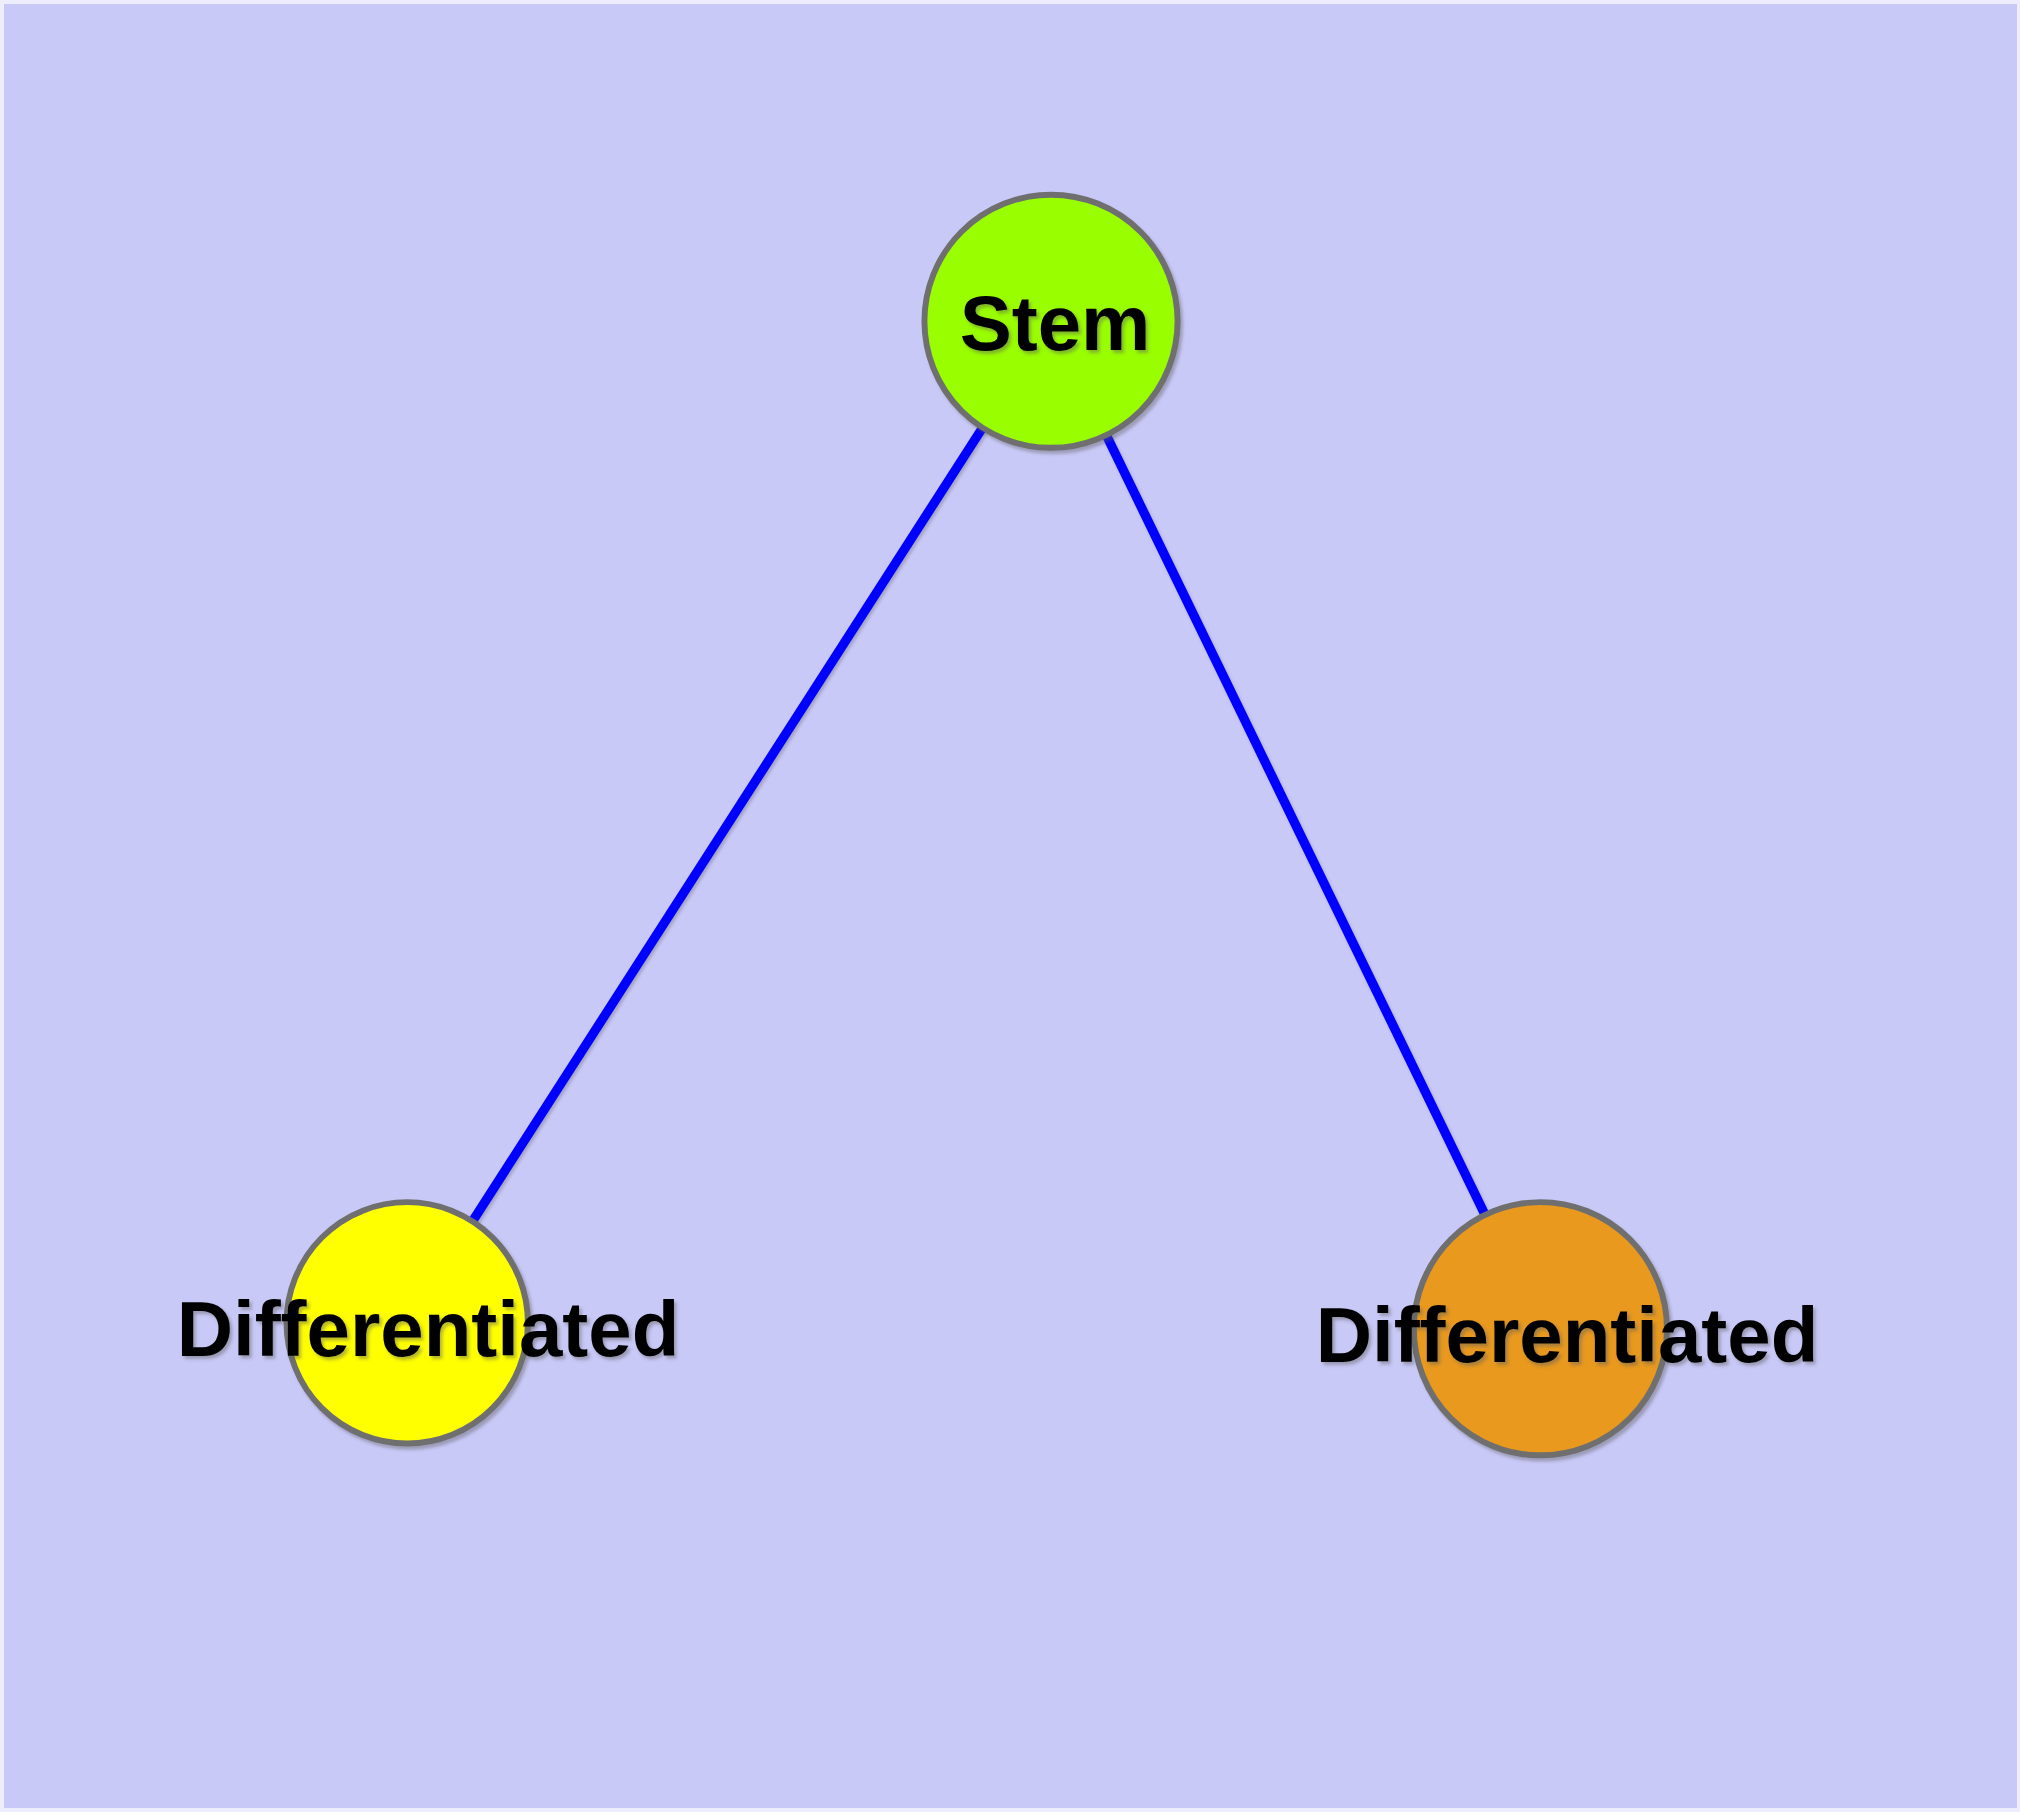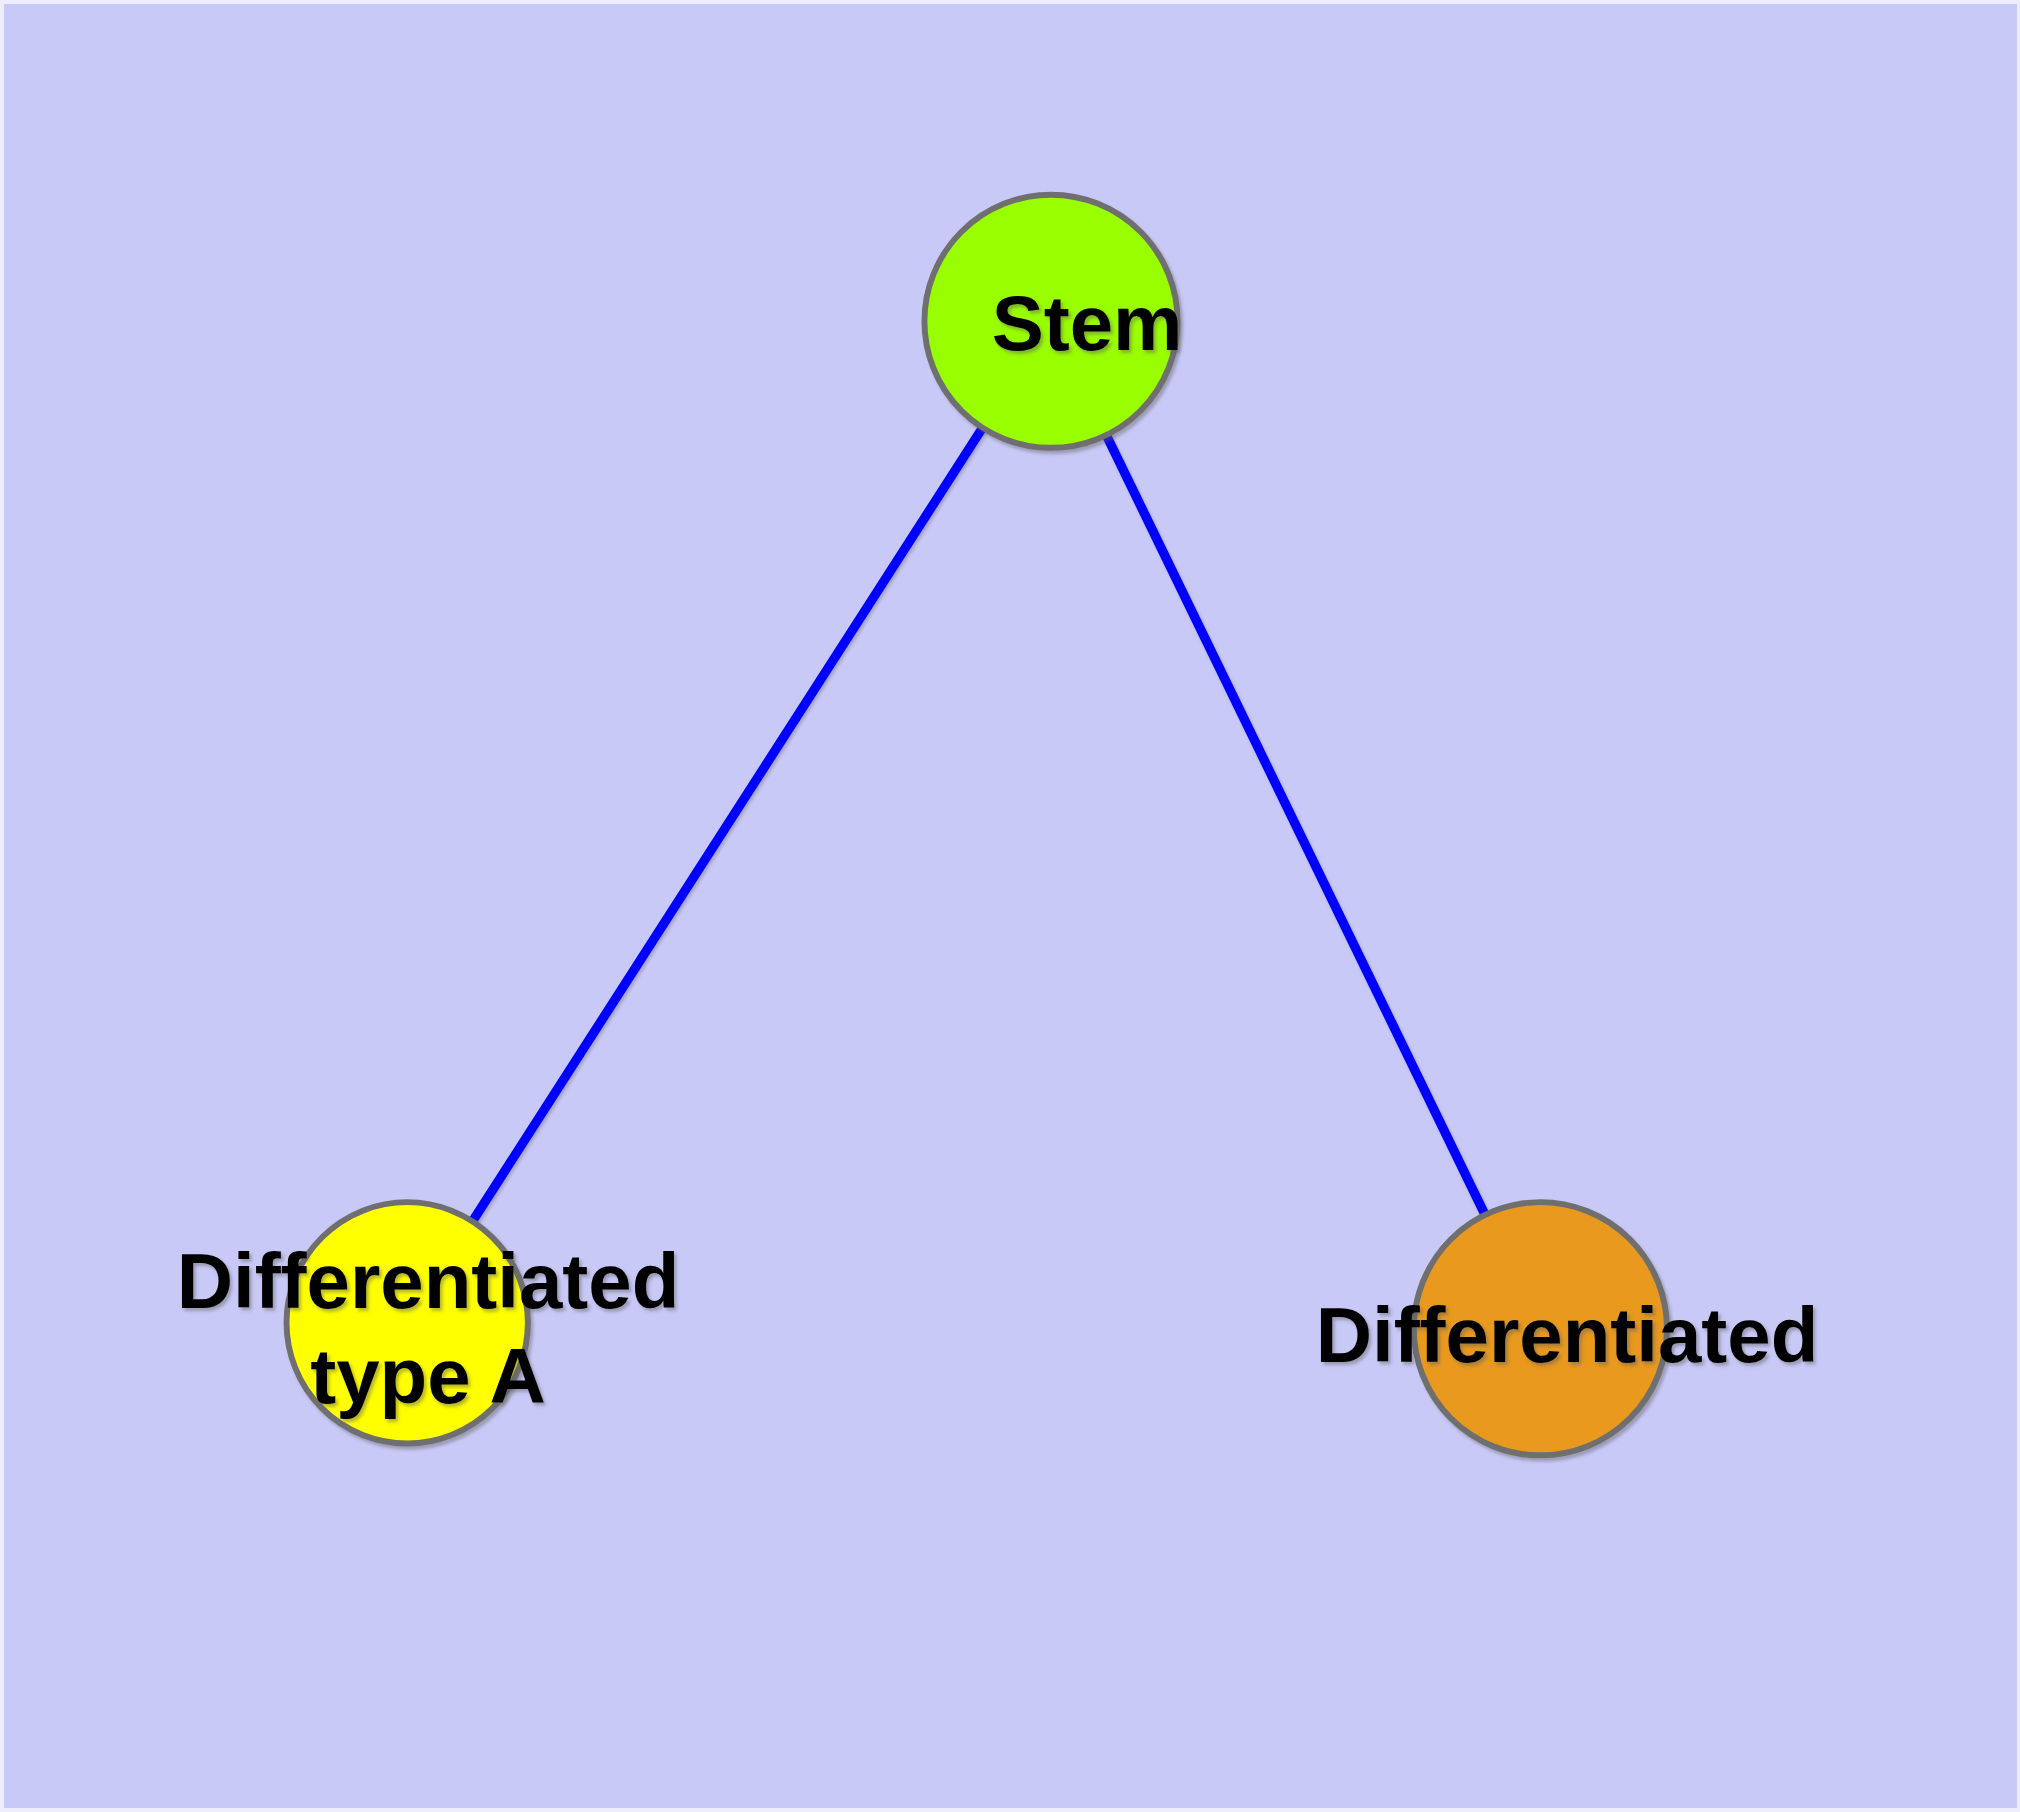--- a/index.html
+++ b/index.html
@@ -53,24 +53,23 @@
   <svg id="graph-svg" viewBox="0 0 2384 2138">
 
     <line class="edge" x1="1240" y1="376" x2="477" y2="1563" stroke="#0000ff"></line>
     <line class="edge" x1="1240" y1="376" x2="1820" y2="1570" stroke="#0000ff"></line>
 
     <circle class="node" cx="1240" cy="376" r="150" fill="#99fe00" stroke="#6f6f6f"></circle>
     <circle class="node" cx="477" cy="1563" r="143" fill="#ffff00" stroke="#6f6f6f"></circle>
     <circle class="node" cx="1820" cy="1570" r="150" fill="#e8991e" stroke="#6f6f6f"></circle>
   </svg>
 
-  <div class="node-label" style="left:1083px; top:319px;">Stem</div>
+  <div class="node-label" style="left:1051px; top:319px;">Stem</div>
 
   <div class="node-label" style="left:404px; top:1325px;">
     <span>Differentiated</span>
-    <span>type A</span>
   </div>
 
   <div class="node-label" style="left:1543px; top:1331px;">
     <span>Differentiated</span>
   </div>
 </div>
 
 
 </body></html>

